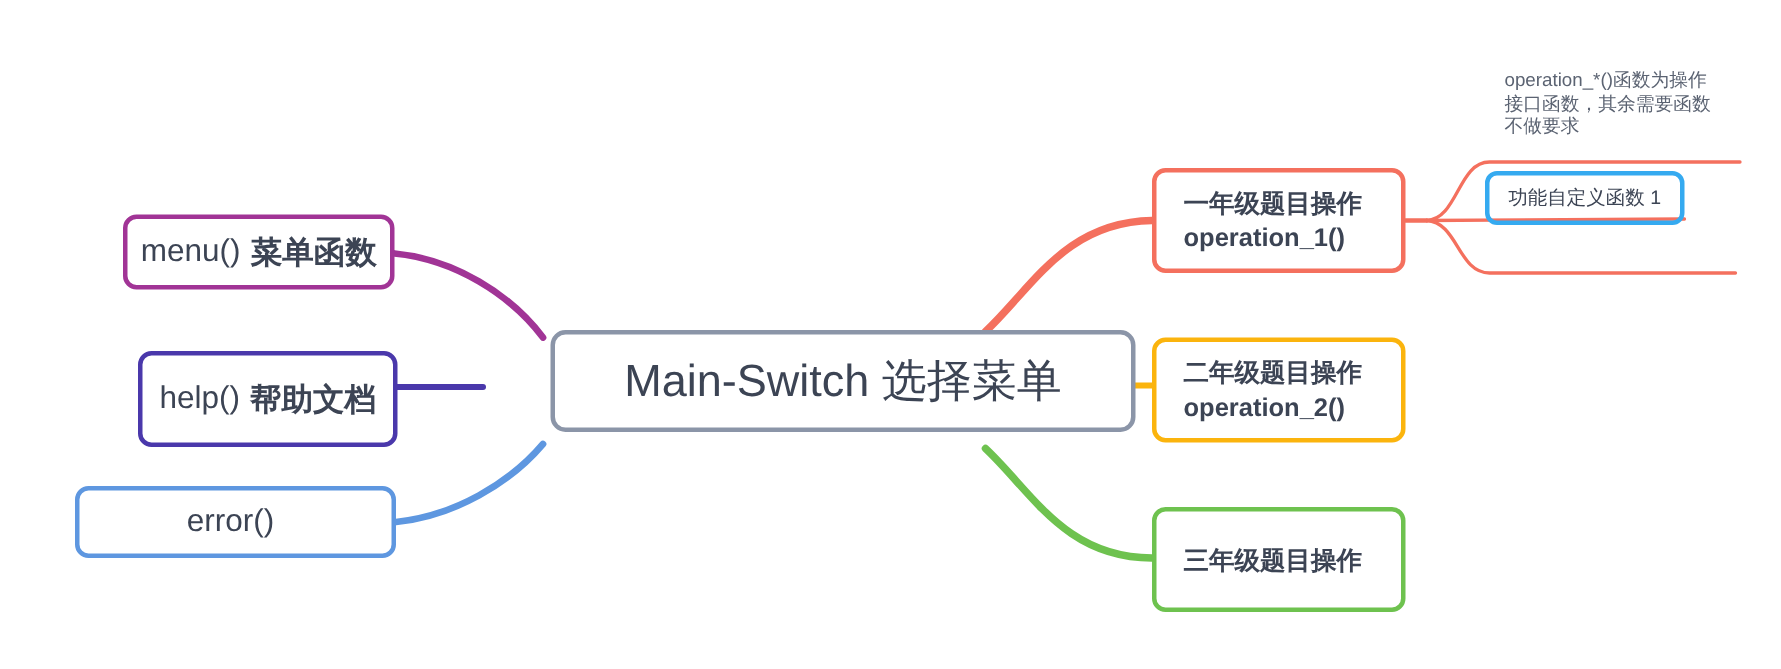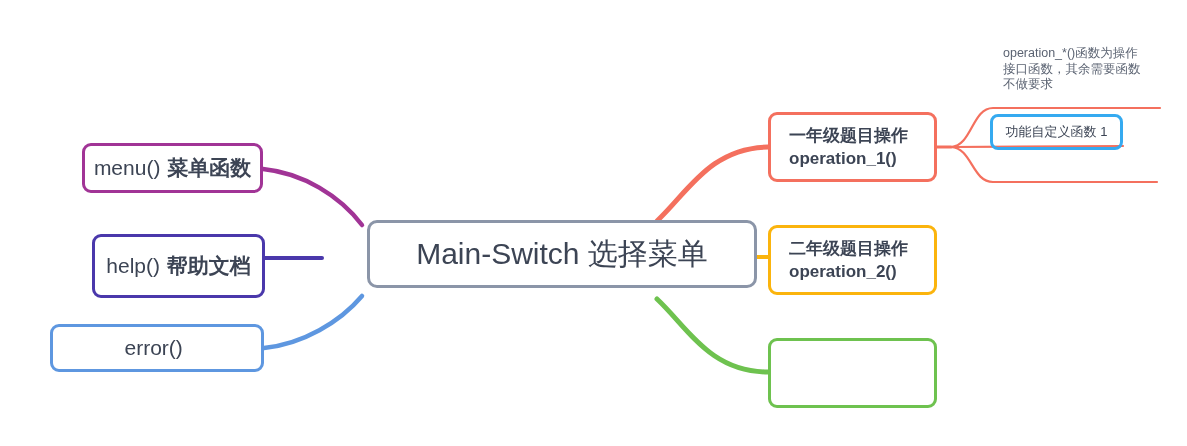--- a/index.html
+++ b/index.html
@@ -134,20 +134,21 @@
 
   <div class="topic-box rightnode node-r1" style="border-color: rgb(244, 112, 94);">
     <span class="title">一年级题目操作</span>
     <span class="subtitle">operation_1()</span>
   </div>
   <div class="topic-box rightnode node-r2" style="border-color: rgb(251, 180, 13);">
     <span class="title">二年级题目操作</span>
     <span class="subtitle">operation_2()</span>
   </div>
   <div class="topic-box rightnode node-r3" style="border-color: rgb(110, 194, 79);">
+    <span class="title">三年级题目操作</span>
   </div>
 
   <div class="annotation" style="color: rgb(91, 99, 114);">
     <span>operation_*()函数为操作</span>
     <span>接口函数，其余需要函数</span>
     <span>不做要求</span>
   </div>
 
   <div class="sub-topic sub-topic-1" style="border-color: rgb(53, 170, 240);">
     <span>功能自定义函数 1</span>

